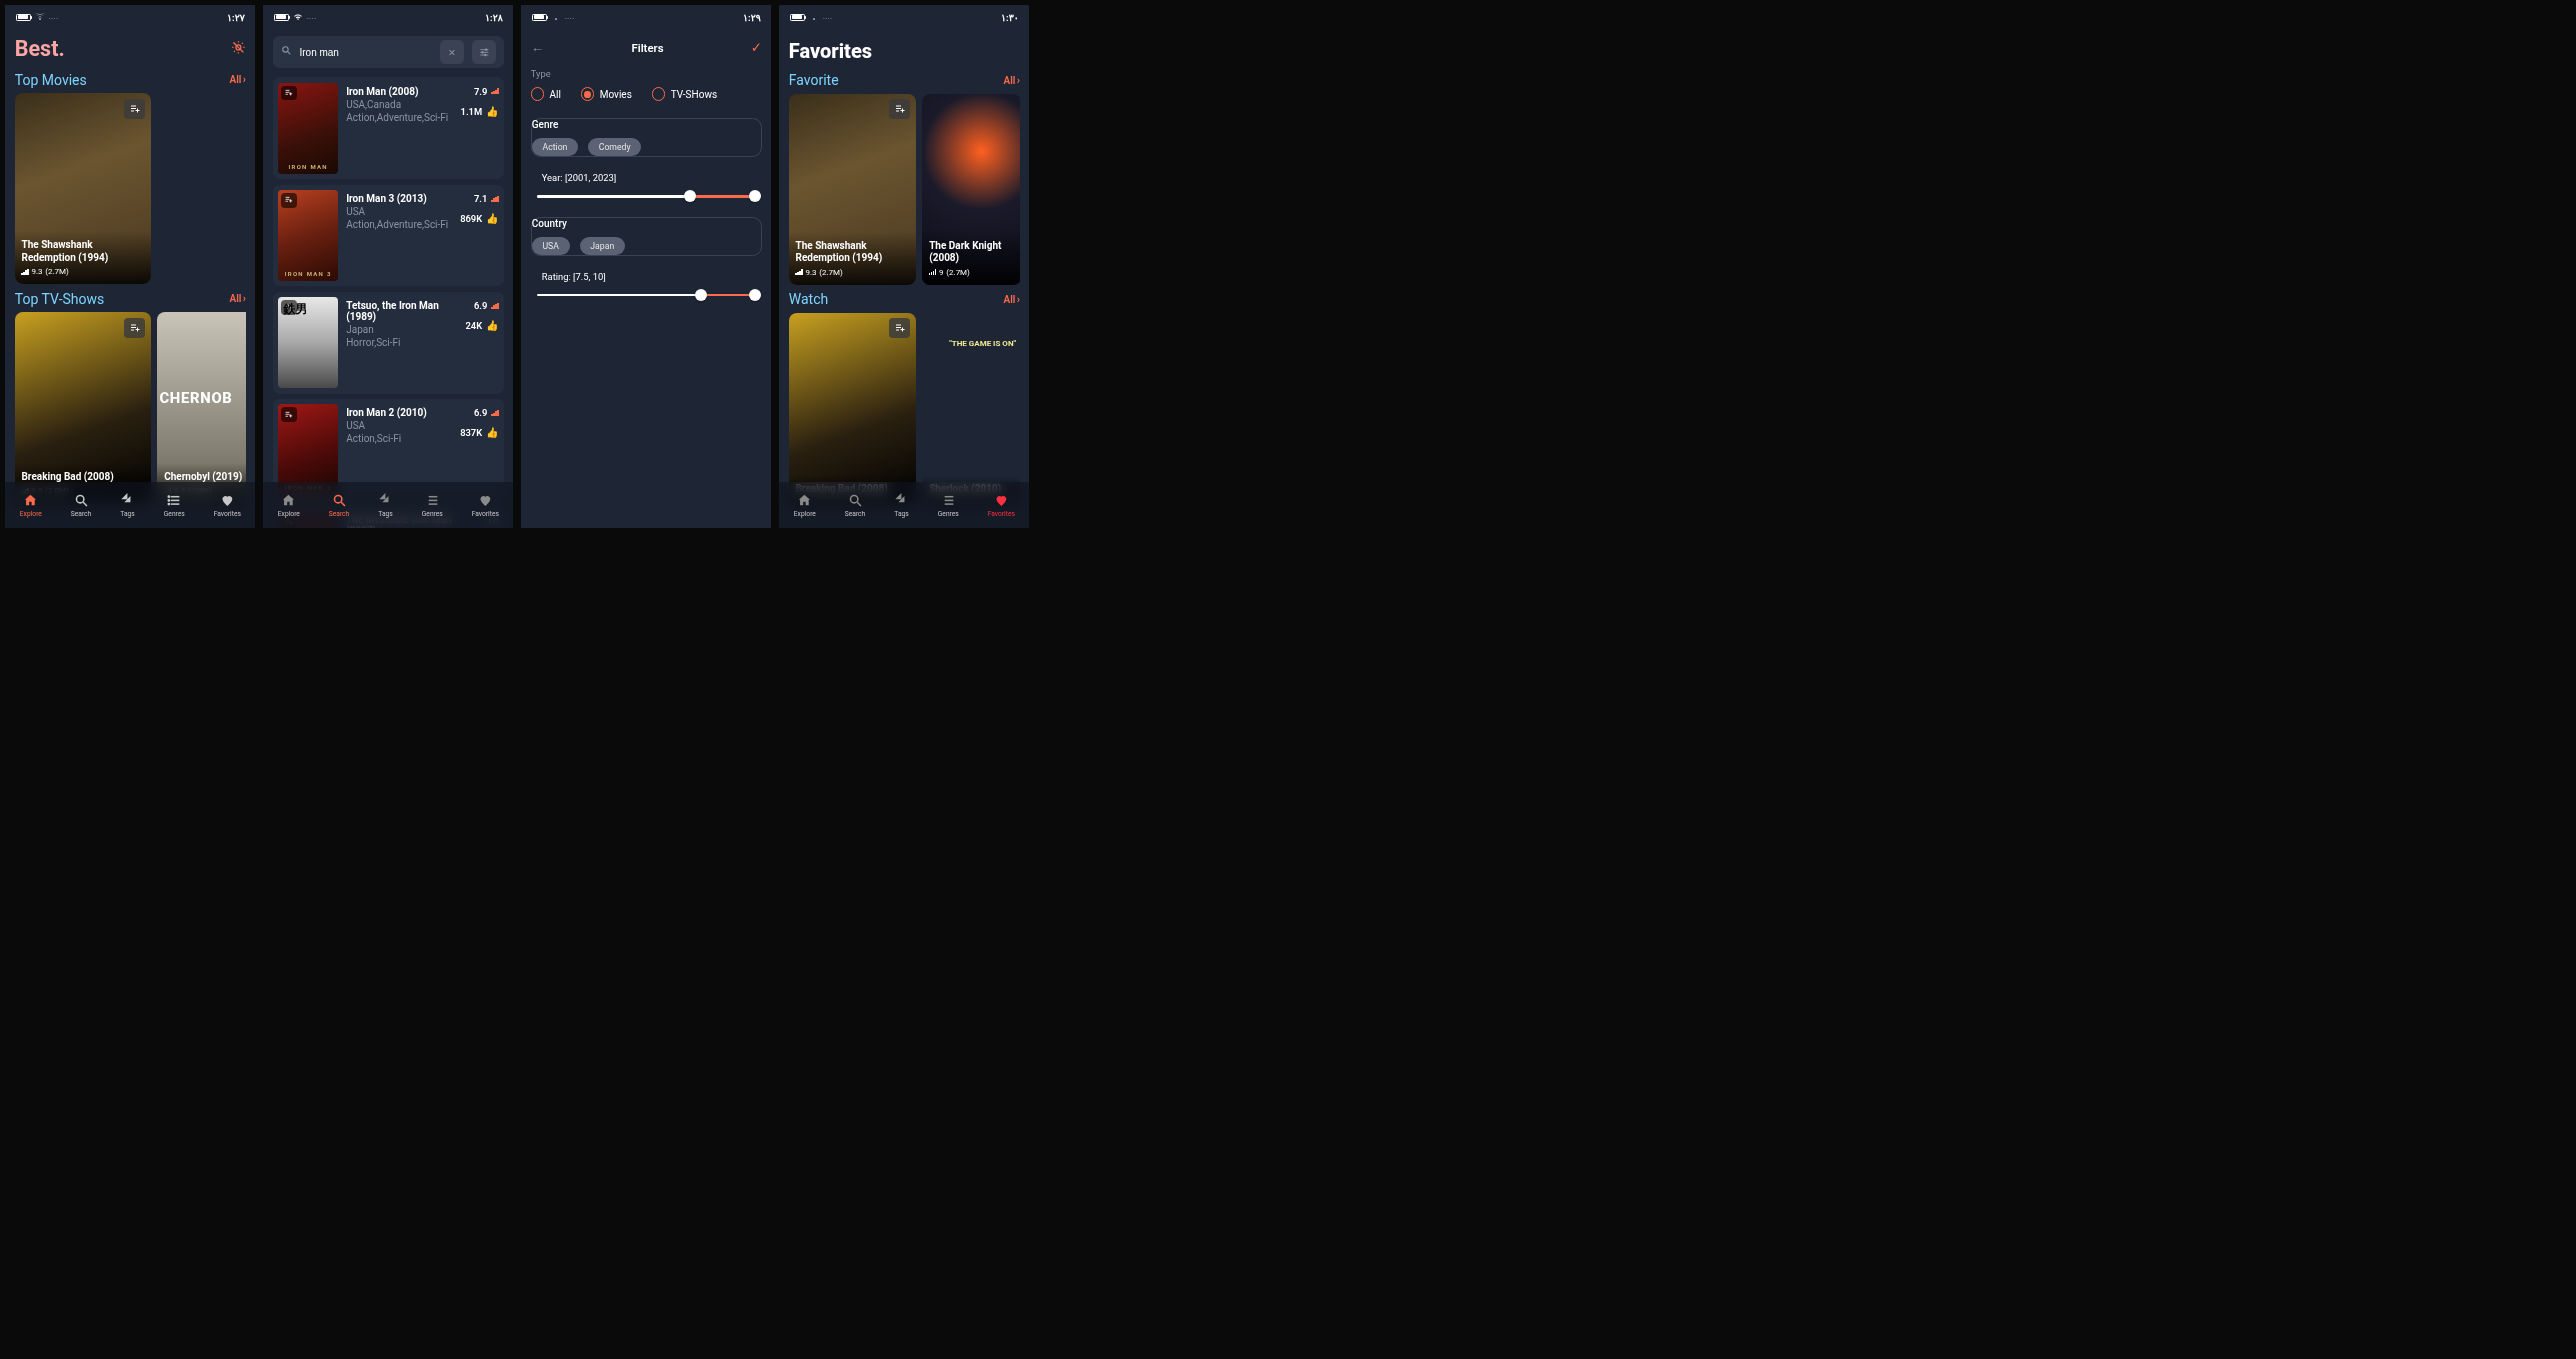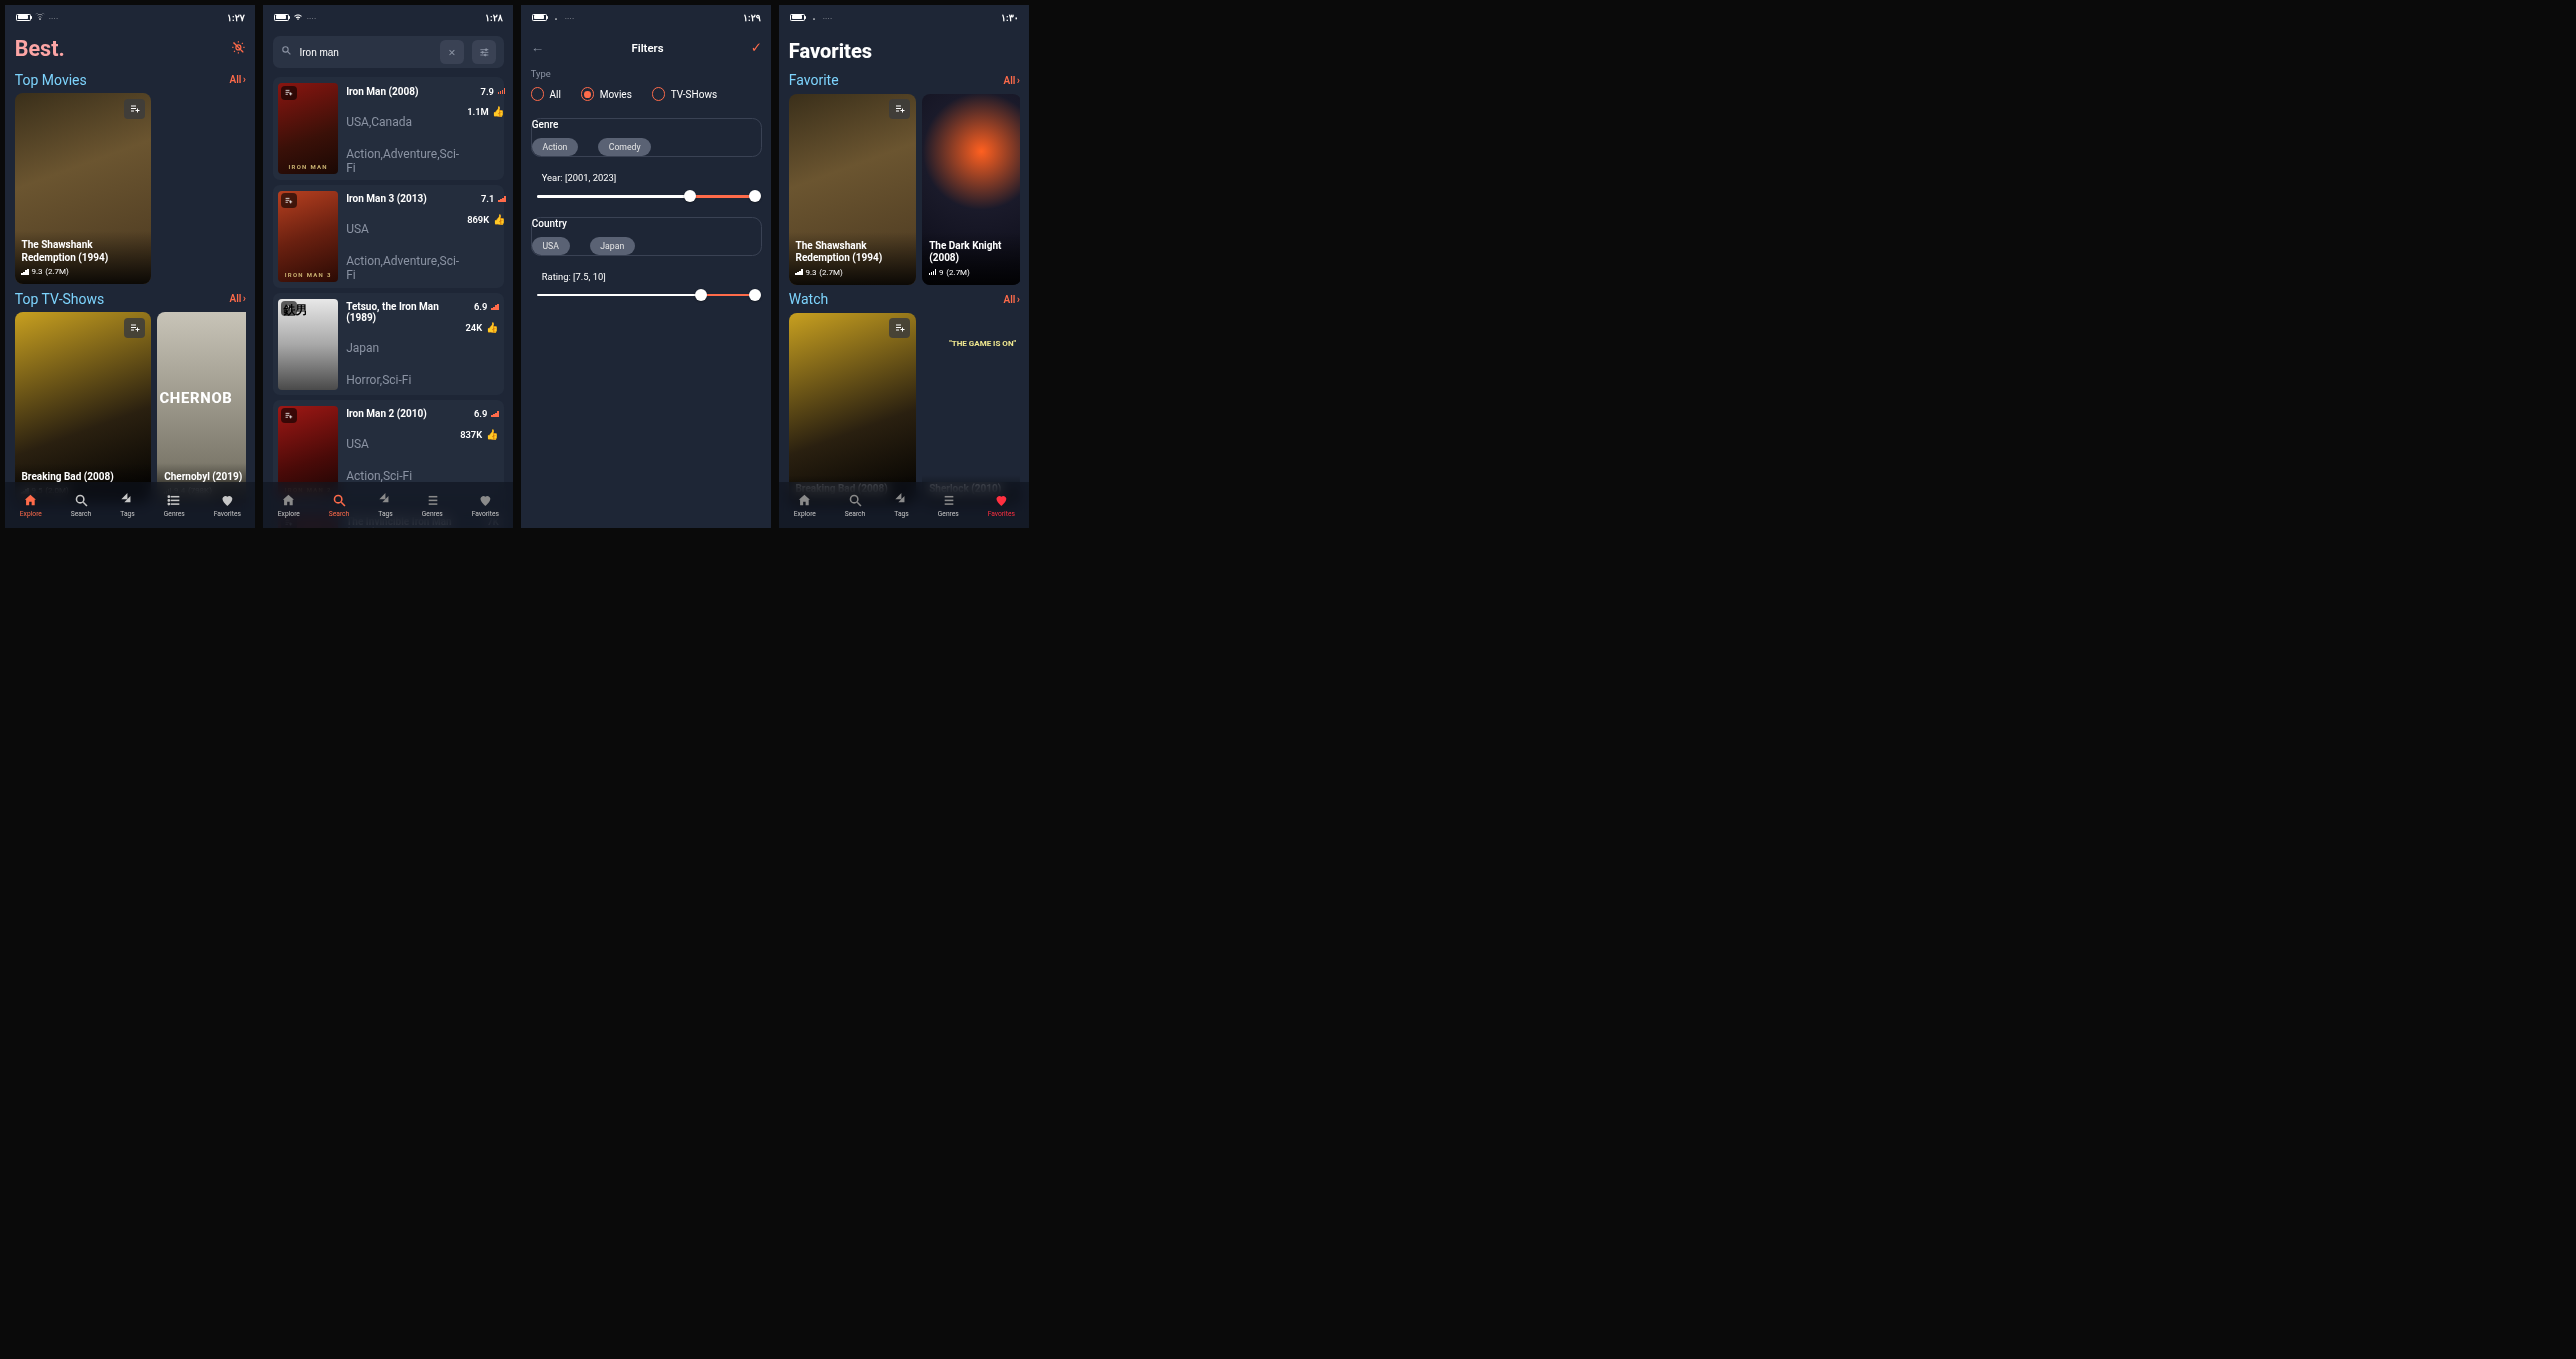--- a/index.html
+++ b/index.html
@@ -83,39 +83,39 @@
 .search-bar .sicon { color:#8b93a3; font-size:10.7px; }
 .search-bar .clear { width:24px; height:24px; background:#3a4254; border-radius:5.4px; display:flex; align-items:center; justify-content:center; color:#8b93a3; font-size:9.4px; }
 .search-bar .filter { width:24px; height:24px; background:#3a4254; border-radius:5.4px; display:flex; align-items:center; justify-content:center; color:#8b93a3; }
 
 .result-row { display:flex; gap:8px; padding:5.4px; margin-bottom:5.4px; background:#242d3d; border-radius:6.7px; position:relative; }
 .result-poster { width:60px; height:91px; border-radius:4px; flex-shrink:0; position:relative; overflow:hidden; }
 .result-poster .add-badge { top:2.7px; left:2.7px; right:auto; width:16px; height:14.8px; background:rgba(0,0,0,0.6); }
 .result-poster .add-badge svg { width:9.4px; height:9.4px; }
 .result-info { flex:1; padding-top:2.7px; }
 .result-title { color:#fff; font-size:10px; font-weight:700; }
-.result-sub { color:#8b93a3; font-size:12px; margin-top:18px; }
+.result-sub { color:#8b93a3; font-size:10px; margin-top:2px; }
 .result-right { display:flex; flex-direction:column; align-items:flex-end; gap:9.4px; padding-top:2.7px; }
 .result-rating { display:flex; align-items:center; gap:4px; color:#fff; font-size:9.4px; font-weight:600; }
 .result-likes { display:flex; align-items:center; gap:4px; color:#fff; font-size:9.4px; font-weight:600; }
 .thumb { color:#ff6b4a; font-size:10px; }
 
 
 .filter-header { display:flex; align-items:center; justify-content:space-between; padding:10.7px 0 13.4px; }
 .filter-header .title { color:#fff; font-size:11.4px; font-weight:600; }
 .filter-header .back, .filter-header .check { color:#ff6b4a; font-size:13.4px; }
 .filter-header .back { color:#8b93a3; }
 .filter-section-label { color:#8b93a3; font-size:9.4px; margin-bottom:8px; }
 .radio-row { display:flex; gap:20px; margin-bottom:17.4px; }
 .radio-item { display:flex; align-items:center; gap:5.4px; color:#fff; font-size:10px; }
 .radio-circle { width:13.4px; height:13.4px; border:1.3px solid #ff6b4a; border-radius:50%; display:flex; align-items:center; justify-content:center; }
 .radio-circle.checked::after { content:''; width:6.7px; height:6.7px; background:#ff6b4a; border-radius:50%; }
 .filter-box { border:0.7px solid #3a4254; border-radius:9.4px; padding:0; margin-bottom:14.8px; }
 .filter-box-label { color:#fff; font-size:10px; font-weight:500; margin-bottom:8px; }
-.chip-row { display:flex; gap:20px; }
+.chip-row { display:flex; gap:10px; }
 .chip { background:#5a6274; color:#e5e5e5; padding:4px 10.7px; border-radius:9.4px; font-size:8.7px; }
 .slider-label { color:#fff; font-size:9.4px; margin-bottom:12px;margin-left:11px; }
 .slider-track { position:relative; height:2.7px; background:#fff; border-radius:1.3px; margin:0 6.7px 19px; }
 .slider-fill { position:absolute; height:2.7px; background:#ff6b4a; top:0; }
 .slider-handle { position:absolute; width:12px; height:12px; background:#fff; border-radius:50%; top:-4.7px; transform:translateX(-50%); box-shadow:0 0.7px 2px rgba(0,0,0,0.4); }
 
 .favs-title { font-size:20px; font-weight:800; color:#fff; padding: 9.4px 0 2.7px; }
 
 
 .art-shawshank { background: linear-gradient(160deg, #3a2f1a 0%, #6b5530 40%, #4a3820 100%); }

